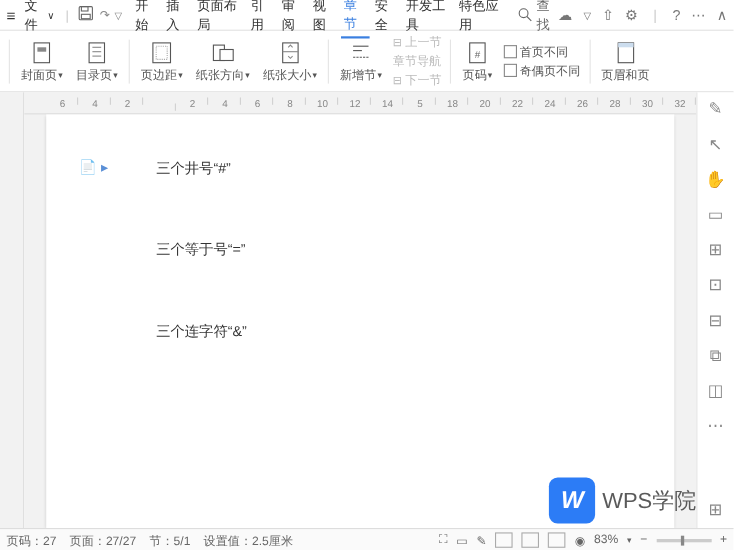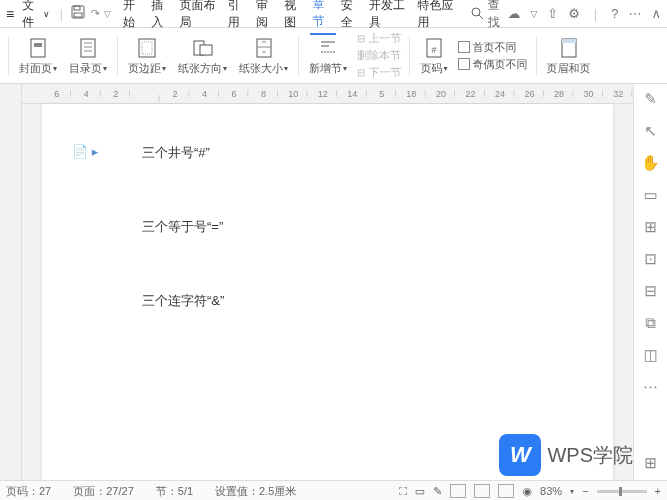--- a/index.html
+++ b/index.html
@@ -32,21 +32,21 @@
 .ruler-h { height: 20px; background: #f2f2f2; display: flex; align-items: center; font-size: 9px; color: #888; padding-left: 20px; gap: 0; border-bottom: 1px solid #ddd; overflow: hidden; }
 .ruler-h span { display: inline-block; width: 30.8px; text-align: center; position: relative; }
 .ruler-h span::after { content: '|'; position: absolute; right: 0; color: #bbb; font-size: 7px; }
 .page { background: #fff; margin: 0 20px 0 20px; height: 376px; box-shadow: 0 1px 3px rgba(0,0,0,0.15); padding: 40px 100px 20px 100px; position: relative; }
 .page .side-icon { position: absolute; left: 30px; top: 40px; color: #5a8fd6; font-size: 13px; }
 .page p { font-size: 13px; color: #333; margin-bottom: 56px; }
 
 .right-panel { width: 34px; background: #fff; border-left: 1px solid #e0e0e0; display: flex; flex-direction: column; align-items: center; padding-top: 6px; gap: 14px; }
 .right-panel .tool { width: 18px; height: 18px; display: flex; align-items: center; justify-content: center; color: #888; font-size: 15px; }
 
-.statusbar { height: 20px; border-top: 1px solid #ddd; display: flex; align-items: center; padding: 10px 6px; font-size: 11px; color: #666; gap: 22px; background: #fafafa; }
+.statusbar { height: 20px; border-top: 1px solid #ddd; display: flex; align-items: center; padding: 10px 6px; font-size: 11px; color: #666; gap: 12px; background: #fafafa; }
 .statusbar .right { margin-left: auto; display: flex; align-items: center; gap: 8px; }
 .statusbar .view-btn { width: 16px; height: 14px; border: 1px solid #aaa; display: inline-block; }
 
 .brand { position: absolute; right: 34px; bottom: 24px; display: flex; align-items: center; gap: 6px; }
 .brand .logo { width: 42px; height: 42px; background: #2c7cf6; border-radius: 8px; color: #fff; font-weight: bold; font-size: 22px; display: flex; align-items: center; justify-content: center; font-style: italic; }
 .brand .txt { font-size: 20px; color: #5a5a5a; font-weight: 500; }
 svg { overflow: visible; }
 </style>
 </head>
 <body>
@@ -177,21 +177,21 @@
         <span>新增节</span>
         <span style="font-size:8px">▾</span>
       </div>
   </div>
   <div class="ribbon-stack">
     <div class="row disabled">
         <span style="font-size:10px">⊟</span>
         <span>上一节</span>
       </div>
     <div class="row disabled">
-        <span>删除本节</span>
+        <span>章节导航</span>
       </div>
     <div class="row disabled">
         <span style="font-size:10px">⊟</span>
         <span>下一节</span>
       </div>
   </div>
   <div class="ribbon-sep"></div>
   <div class="ribbon-group">
     <div class="icon">
         <svg width="20" height="22" viewBox="0 0 20 22">

